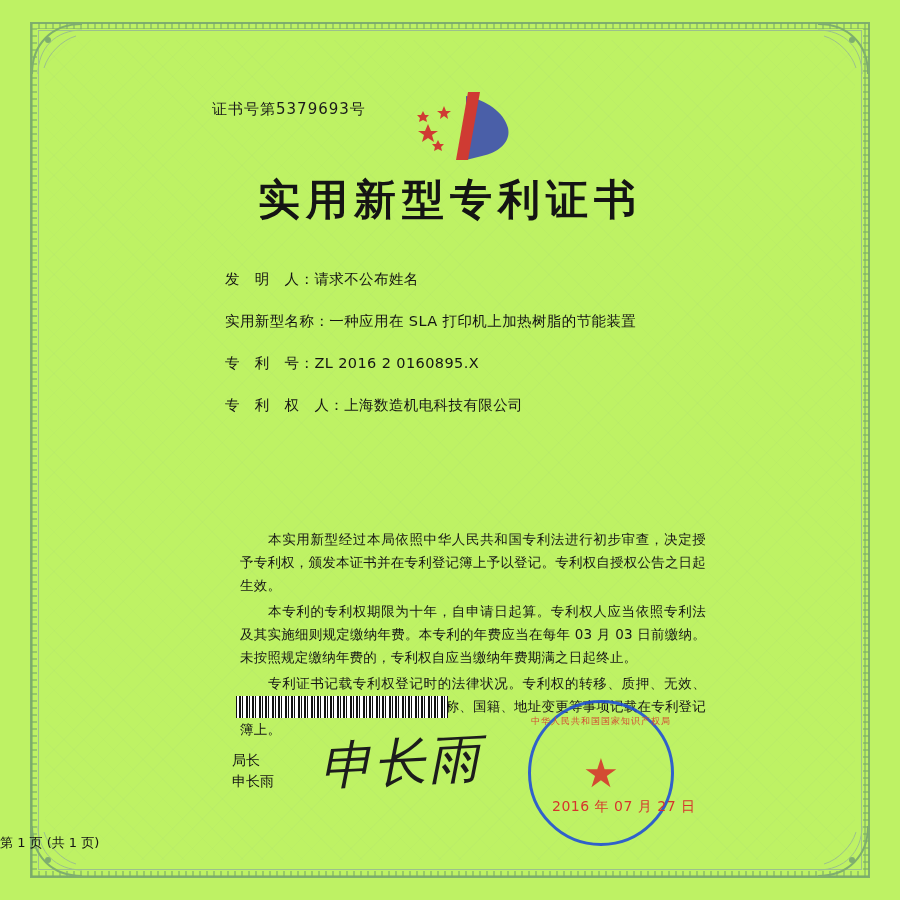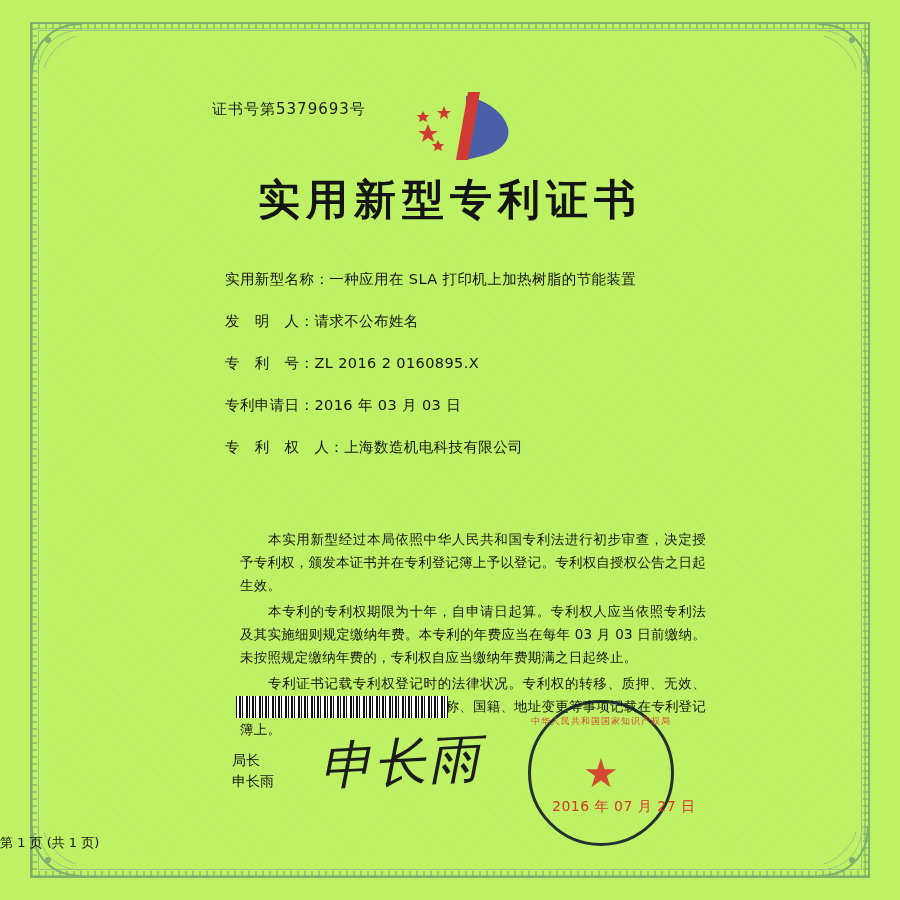--- a/index.html
+++ b/index.html
@@ -207,21 +207,21 @@
     transform: rotate(-3deg);
   }
 
   
   .seal {
     position: absolute;
     left: 528px;
     top: 700px;
     width: 140px;
     height: 140px;
-    border: 3px solid #0f172a;
+    border: 3px solid #1d4ed8;
     border-radius: 50%;
     opacity: 0.88;
   }
   .seal .seal-star {
     position: absolute;
     left: 50%;
     top: 50%;
     transform: translate(-50%, -50%);
     color: #d6342c;
     font-size: 40px;
@@ -313,32 +313,29 @@
           <polygon points="15,33 17,37 21,37 18,40 19,44 15,42 11,44 12,40 9,37 13,37"></polygon>
         </g>
       </svg>
     </div>
 
 
     <div class="title">实用新型专利证书</div>
 
     <div class="fields">
       <div class="field">
-        <span class="flabel">实用新型名称：</span><span class="fvalue">一种应用在 SLA 打印机上加热树脂的节能装置</span>
+        <span class="flabel">发　明　人：</span><span class="fvalue">请求不公布姓名</span>
       </div>
       <div class="field">
-        <span class="flabel">发　明　人：</span><span class="fvalue">请求不公布姓名</span>
+        <span class="flabel">实用新型名称：</span><span class="fvalue">一种应用在 SLA 打印机上加热树脂的节能装置</span>
       </div>
       <div class="field">
         <span class="flabel">专　利　号：</span><span class="fvalue">ZL 2016 2 0160895.X</span>
       </div>
       <div class="field">
-        <span class="flabel">专利申请日：</span><span class="fvalue">2016 年 03 月 03 日</span>
-      </div>
-      <div class="field">
         <span class="flabel">专　利　权　人：</span><span class="fvalue">上海数造机电科技有限公司</span>
       </div>
     </div>
 
     <div class="body-text">
       <p>本实用新型经过本局依照中华人民共和国专利法进行初步审查，决定授予专利权，颁发本证书并在专利登记簿上予以登记。专利权自授权公告之日起生效。</p>
       <p>本专利的专利权期限为十年，自申请日起算。专利权人应当依照专利法及其实施细则规定缴纳年费。本专利的年费应当在每年 03 月 03 日前缴纳。未按照规定缴纳年费的，专利权自应当缴纳年费期满之日起终止。</p>
       <p>专利证书记载专利权登记时的法律状况。专利权的转移、质押、无效、终止、恢复和专利权人的姓名或名称、国籍、地址变更等事项记载在专利登记簿上。</p>
     </div>
 

